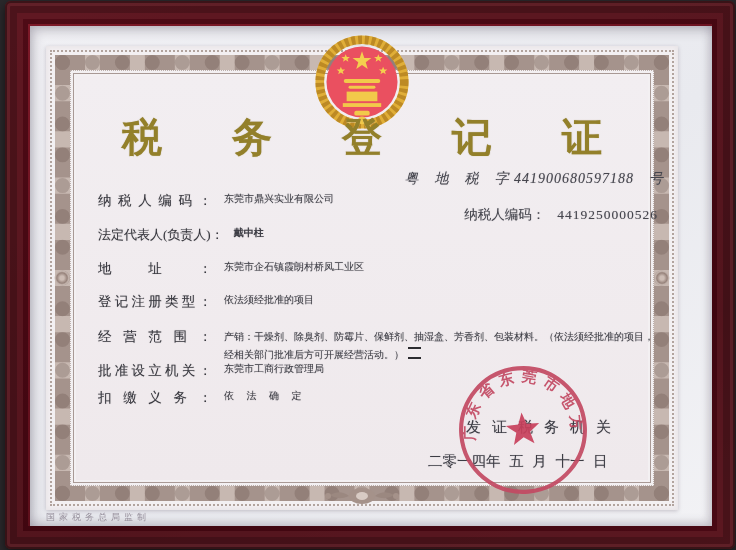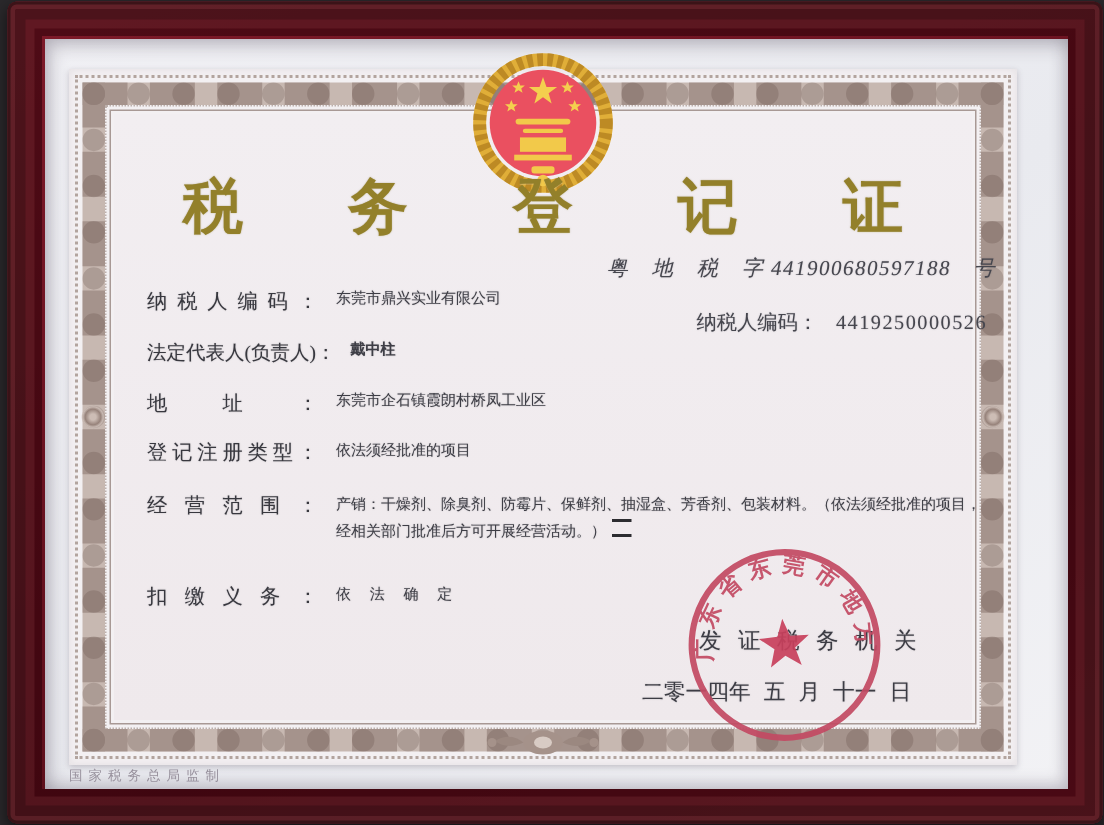--- a/index.html
+++ b/index.html
@@ -131,20 +131,24 @@
         <span class="value">东莞市企石镇霞朗村桥凤工业区</span>
       </div>
       <div class="row" style="top:247px">
         <span class="label">登记注册类型：</span>
         <span class="value">依法须经批准的项目</span>
       </div>
       <div class="row" style="top:282px">
         <span class="label">经营范围：</span>
         <span class="value value-scope"><span>产销：干燥剂、除臭剂、防霉片、保鲜剂、抽湿盒、芳香剂、包装材料。（依法须经批准的项目，经相关部门批准后方可开展经营活动。）</span><span class="endmark"></span></span>
       </div>
+      <div class="row" style="top:316px">
+        <span class="label">批准设立机关：</span>
+        <span class="value">东莞市工商行政管理局</span>
+      </div>
       <div class="row" style="top:343px">
         <span class="label">扣缴义务：</span>
         <span class="value value-spread">依 法 确 定</span>
       </div>
 
       <div class="issuer">发证税务机关</div>
       <div class="date">二零一四年 五 月 十一 日</div>
 
       <div class="seal">
         <svg width="132" height="132" viewBox="0 0 128 128">

